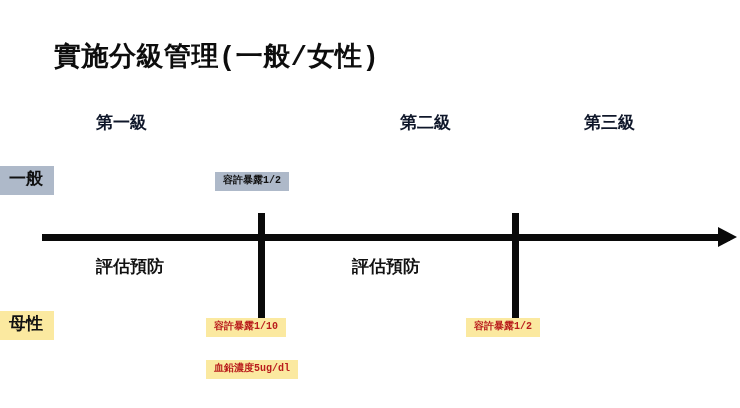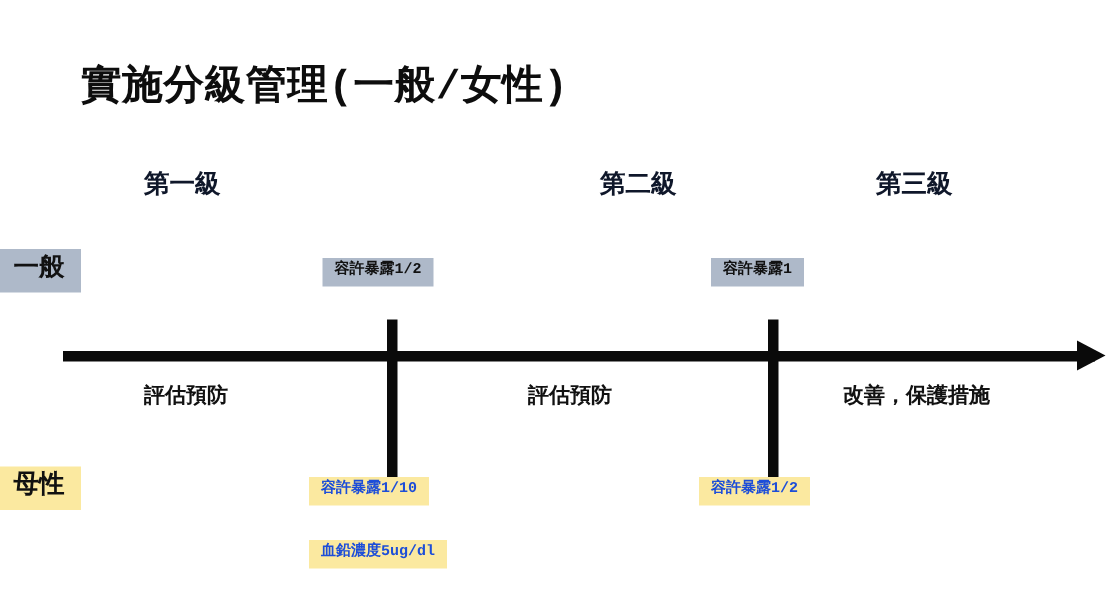--- a/index.html
+++ b/index.html
@@ -103,36 +103,36 @@
     padding: 3px 8px 4px 8px;
     white-space: nowrap;
     line-height: 1.2;
   }
   .tag-gray {
     background: #aeb9c9;
     color: #111111;
   }
   .tag-yellow {
     background: #fbe9a0;
-    color: #1d4ed8;
+    color: #b91c1c;
   }
   #tag-general-1 { left: 215px; top: 172px; }
   #tag-general-2 { left: 474px; top: 172px; }
 
   
   #tag-maternity-1 { left: 206px; top: 318px; }
   #tag-maternity-2 { left: 206px; top: 360px; }
   #tag-maternity-3 { left: 466px; top: 318px; }
   #tag-maternity-4 { left: 452px; top: 360px; }
 
   
   .action-label {
     position: absolute;
     top: 255px;
-    font-size: 14px;
+    font-size: 17px;
     font-weight: bold;
     white-space: nowrap;
     color: #111111;
   }
   #action-1 { left: 96px; }
   #action-2 { left: 352px; }
   #action-3 { left: 562px; }
 </style>
 </head>
 <body>
@@ -142,29 +142,27 @@
   <div id="title">實施分級管理(一般/女性)</div>
 
   <div class="level-label" id="level-1">第一級</div>
   <div class="level-label" id="level-2">第二級</div>
   <div class="level-label" id="level-3">第三級</div>
 
   <div class="row-badge" id="row-badge-maternity">母性</div>
   <div class="row-badge" id="row-badge-general">一般</div>
 
   <div class="tag tag-gray" id="tag-general-1">容許暴露1/2</div>
-  <div class="tag tag-gray" id="tag-general-2">容許暴露1</div>
 
   <div id="axis-line"></div>
   <div id="axis-arrow-head"></div>
 
   <div class="divider" id="divider-1"></div>
   <div class="divider" id="divider-2"></div>
 
   <div class="action-label" id="action-1">評估預防</div>
   <div class="action-label" id="action-2">評估預防</div>
-  <div class="action-label" id="action-3">改善，保護措施</div>
 
   <div class="tag tag-yellow" id="tag-maternity-1">容許暴露1/10</div>
   <div class="tag tag-yellow" id="tag-maternity-2">血鉛濃度5ug/dl</div>
   <div class="tag tag-yellow" id="tag-maternity-3">容許暴露1/2</div>
 
 </div>
 
 </body></html>

